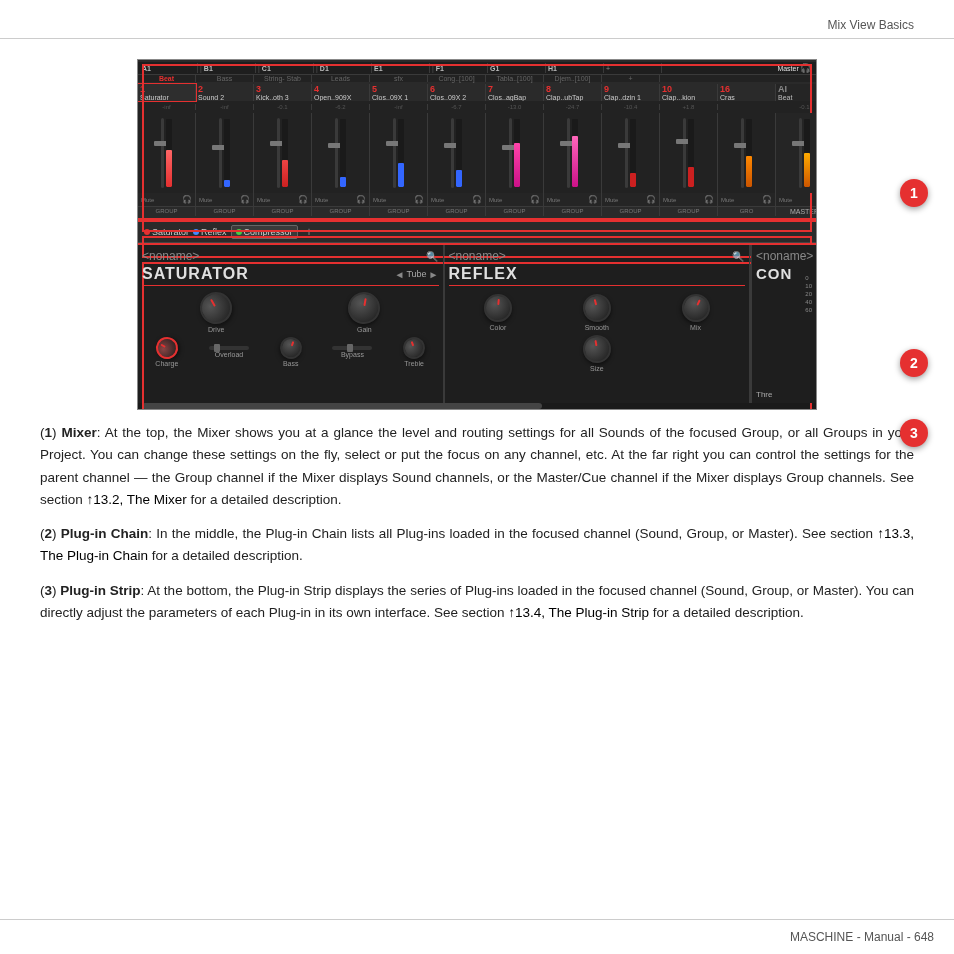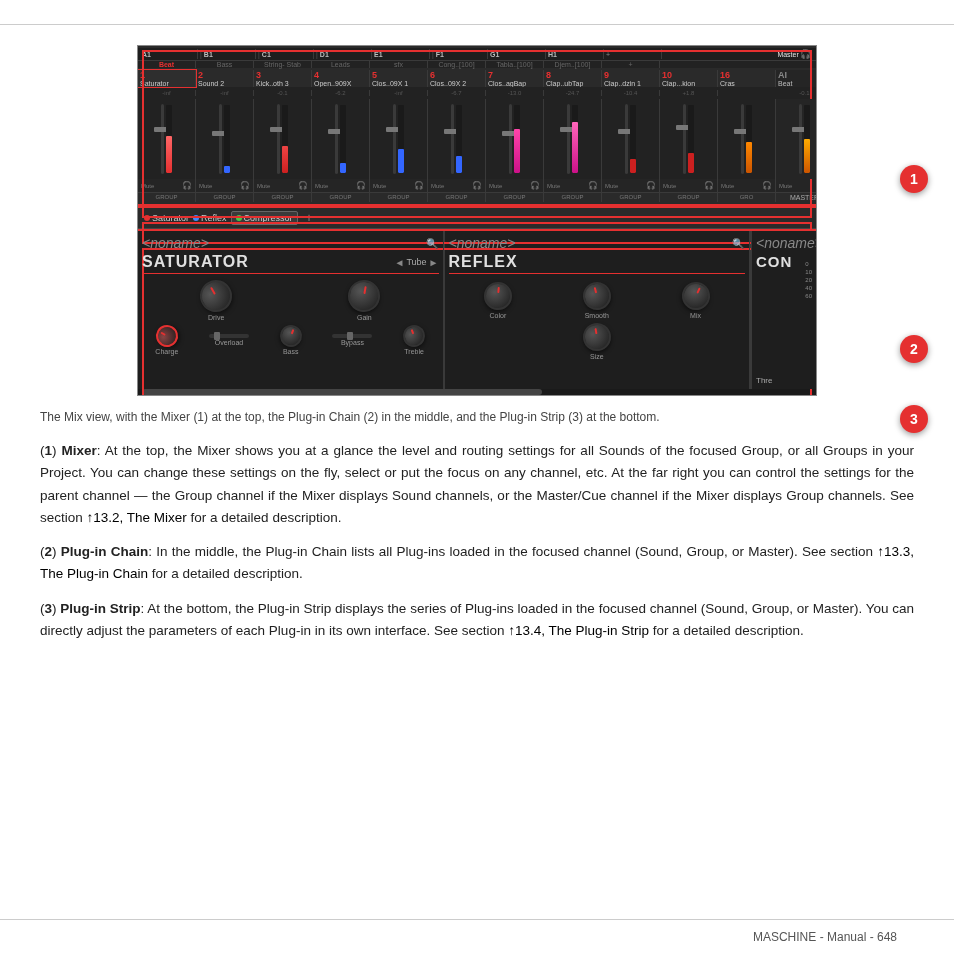--- a/index.html
+++ b/index.html
@@ -105,23 +105,22 @@
       position: relative;
       overflow: hidden;
     }
     .plugin-name-bar {
       display: flex;
       justify-content: space-between;
       align-items: center;
       margin-bottom: 2px;
     }
     .plugin-instance-name {
-      font-size: 14px;
+      font-size: 12px;
       color: #888;
-      font-style: italic;
     }
     .plugin-search-icon {
       color: #888;
       font-size: 10px;
     }
     .plugin-title {
       font-size: 16px;
       font-weight: bold;
       color: #e0e0e0;
       letter-spacing: 1px;
@@ -270,21 +269,21 @@
       font-weight: bold;
     }
     .body-text .link-blue {
       color: #000000;
       text-decoration: none;
     }
 
     
     .page-footer {
       border-top: 1px solid #ccc;
-      padding: 10px 57px;
+      padding: 10px 20px;
       display: flex;
       justify-content: flex-end;
       font-size: 12px;
       color: #555;
       position: absolute;
       bottom: 0;
       left: 0;
       right: 0;
       text-align: right;
     }
@@ -483,20 +482,21 @@
       border-radius: 3px;
       width: 400px;
       margin-left: 4px;
     }
   </style>
 </head>
 <body>
 
 <div>
   <div class="page-header">
+    <div class="subtitle">Mix View Basics</div>
   </div>
 </div>
 
 <div class="content-area">
 
   <div class="screenshot-wrapper">
     <div class="screenshot">
 
       <div class="red-outline-1"></div>
 
@@ -950,21 +950,20 @@
         <div class="scroll-thumb"></div>
       </div>
 
     </div>
 
     <div class="circle-badge" style="right: -14px; top: 120px;">1</div>
     <div class="circle-badge" style="right: -14px; top: 290px;">2</div>
     <div class="circle-badge" style="right: -14px; top: 360px;">3</div>
   </div>
 
-  <p class="caption">The Mix view, with the Mixer (1) at the top, the Plug-in Chain (2) in the middle, and the Plug-in Strip (3) at the bottom.</p>
 
   <div class="body-text">
 
     <p>
       (<span class="bold-paren">1</span>) <span class="bold-term">Mixer</span><span>: At the top, the Mixer shows you at a glance the level and routing settings for all Sounds of the focused Group, or all Groups in your Project. You can change these settings on the fly, select or put the focus on any channel, etc. At the far right you can control the settings for the parent channel — the Group channel if the Mixer displays Sound channels, or the Mas­ter/Cue channel if the Mixer displays Group channels. See section </span><a href="#" class="link-blue">↑13.2, The Mixer</a><span> for a de­tailed description.</span>
     </p>
 
     <p>
       (<span class="bold-paren">2</span>) <span class="bold-term">Plug-in Chain</span><span>: In the middle, the Plug-in Chain lists all Plug-ins loaded in the focused channel (Sound, Group, or Master). See section </span><a href="#" class="link-blue">↑13.3, The Plug-in Chain</a><span> for a detailed de­scription.</span>
     </p>

